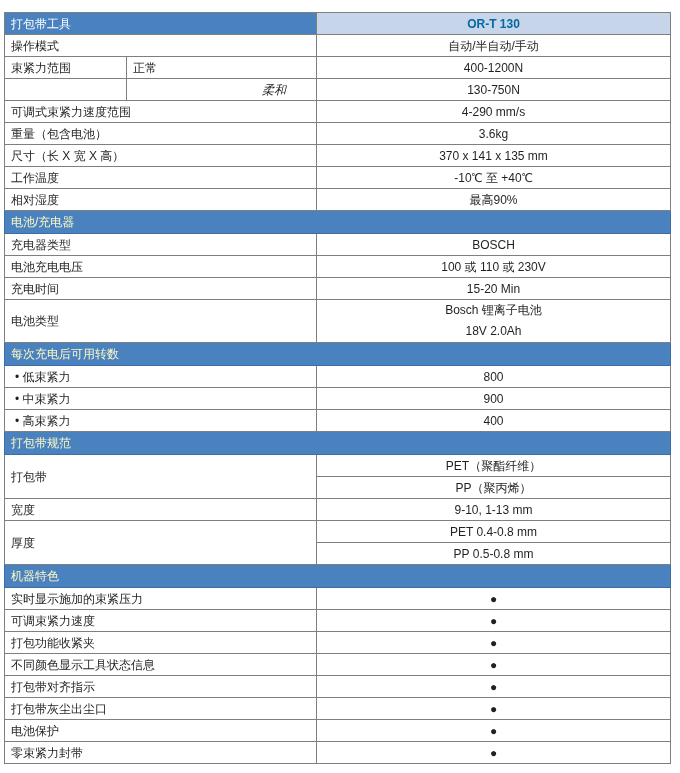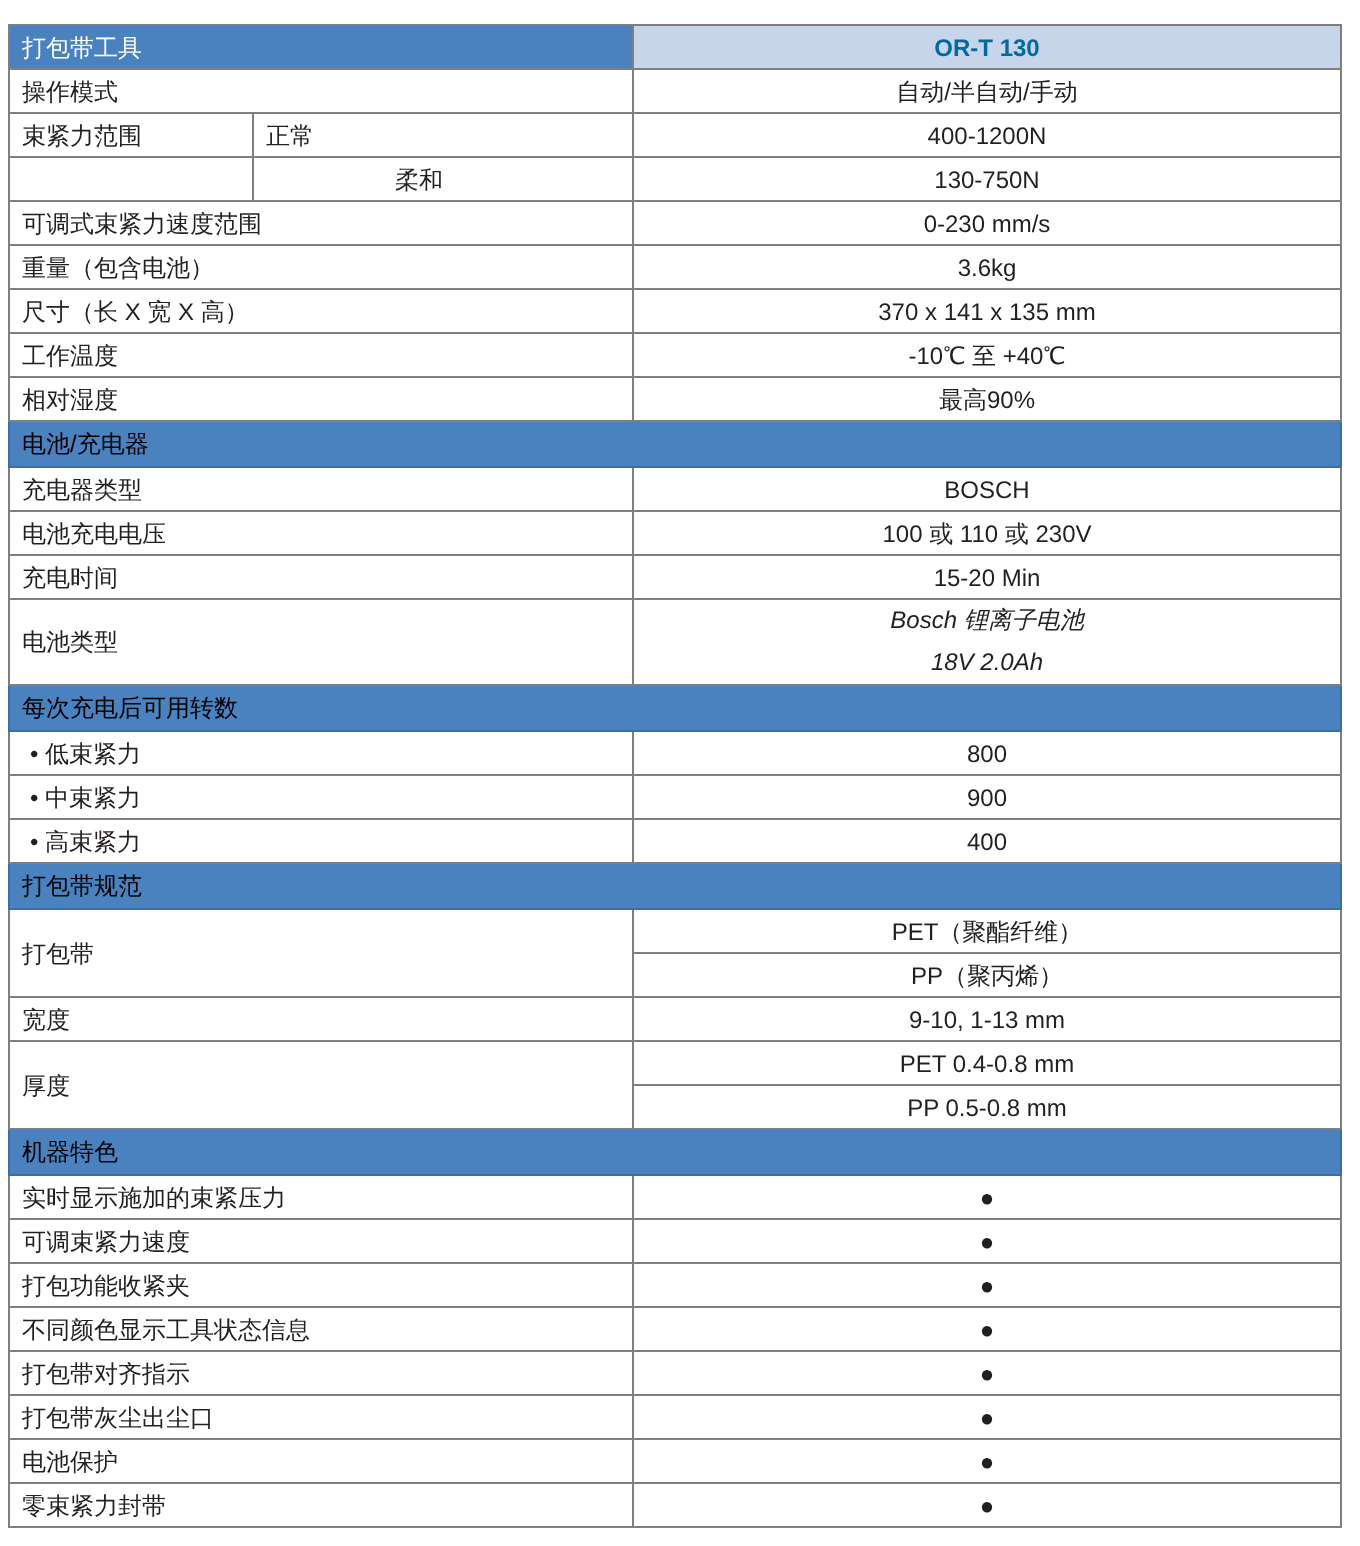--- a/index.html
+++ b/index.html
@@ -37,44 +37,43 @@
   .col-b { width: 190px; }
   .col-c { width: 354px; }
 
   .cell {
     padding: 2px 6px;
     line-height: 16px;
     font-size: 12px;
   }
   .cell.center { text-align: center; }
   .cell.left { text-align: left; }
-  .cell.right { text-align: center; padding-right: 30px; }
+  .cell.right { text-align: right; padding-right: 30px; font-style: italic; }
 
   tr.section td {
     background: #4a81bf;
-    color: #000000;
+    color: #fef9c3;
     border-color: #3a6ea5;
   }
   tr.section .cell {
     font-size: 12px;
     padding: 3px 6px;
   }
   td.header-title {
     background: #4a81bf;
     color: #ffffff;
   }
   td.header-model {
     background: #c7d5ea;
     color: #0369a1;
     text-align: center;
     font-weight: bold;
   }
   .two-line {
     line-height: 17px;
-    font-style: italic;
   }
   .bulletcell {
     padding-left: 10px;
   }
 </style>
 </head>
 <body>
 
 <div class="sheet">
   <table class="spec">
@@ -122,21 +121,21 @@
         </td>
         <td>
           <div class="cell center">130-750N</div>
         </td>
       </tr>
       <tr>
         <td colspan="2">
           <div class="cell left">可调式束紧力速度范围</div>
         </td>
         <td>
-          <div class="cell center">0-230 mm/s</div>
+          <div class="cell center">4-290 mm/s</div>
         </td>
       </tr>
       <tr>
         <td colspan="2">
           <div class="cell left">重量（包含电池）</div>
         </td>
         <td>
           <div class="cell center">3.6kg</div>
         </td>
       </tr>

